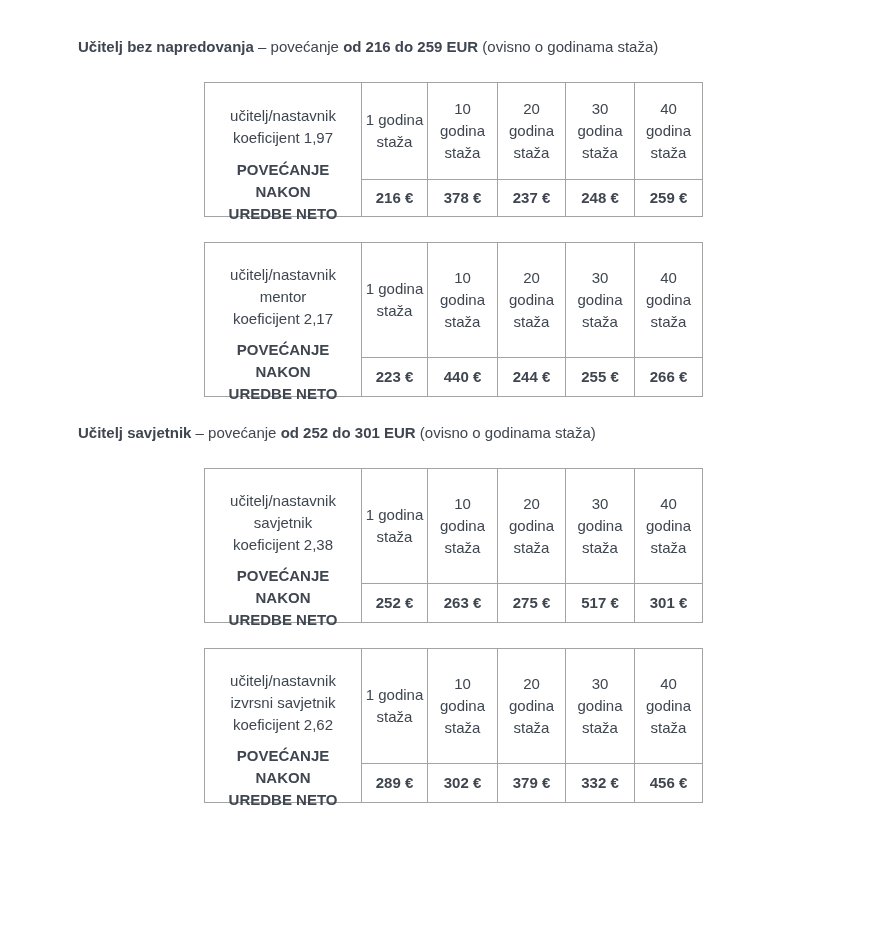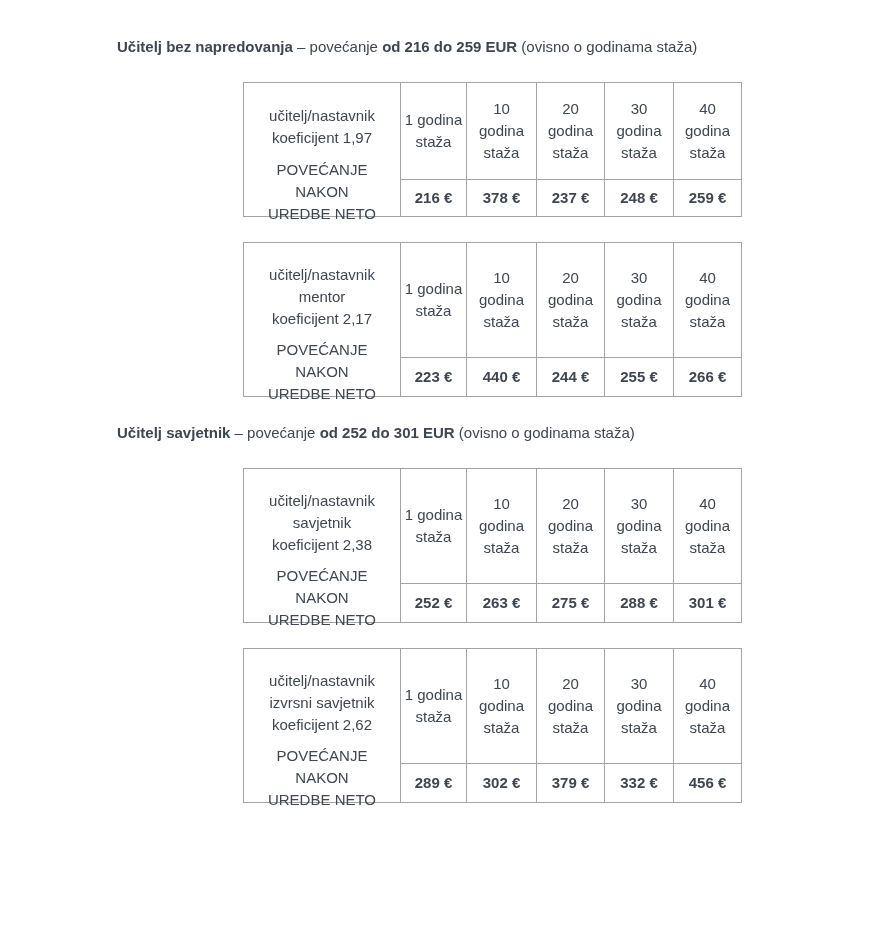--- a/index.html
+++ b/index.html
@@ -11,21 +11,21 @@
   html, body { margin: 0; padding: 0; }
   body {
     width: 893px;
     min-height: 941px;
     background: var(--bg);
     color: var(--text);
     font-family: "Liberation Sans", "DejaVu Sans", sans-serif;
     font-size: 15px;
   }
   .page {
-    padding: 36px 0 0 117px;
+    padding: 36px 0 0 78px;
   }
   .heading {
     margin: 0 0 25px 0;
     line-height: 21px;
     font-weight: 400;
   }
   .heading strong { font-weight: 700; }
   .tbl {
     display: grid;
     grid-template-columns: 156px 66px 70px 68px 69px 68px;
@@ -51,21 +51,21 @@
     justify-content: center;
     white-space: pre-line;
     padding: 4px 6px;
   }
   .stub-bottom {
     height: 46px;
     display: flex;
     align-items: center;
     justify-content: center;
     white-space: pre-line;
-    font-weight: 400;
+    font-weight: 700;
     padding: 0 6px 2px 6px;
   }
   .hcell {
     border-left: 1px solid var(--border);
     display: flex;
     align-items: center;
     justify-content: center;
     text-align: center;
     white-space: pre-line;
   }
@@ -165,21 +165,21 @@
 staža</div>
       <div class="hcell">30
 godina
 staža</div>
       <div class="hcell">40
 godina
 staža</div>
       <div class="vcell">252 €</div>
       <div class="vcell">263 €</div>
       <div class="vcell">275 €</div>
-      <div class="vcell">288 €</div>
+      <div class="vcell">517 €</div>
       <div class="vcell">301 €</div>
     </div>
   </section>
 
   <section>
     <div class="tbl rows-tall">
       <div class="stub">
         <div class="stub-top">učitelj/nastavnik
 izvrsni savjetnik
 koeficijent 2,62</div>

